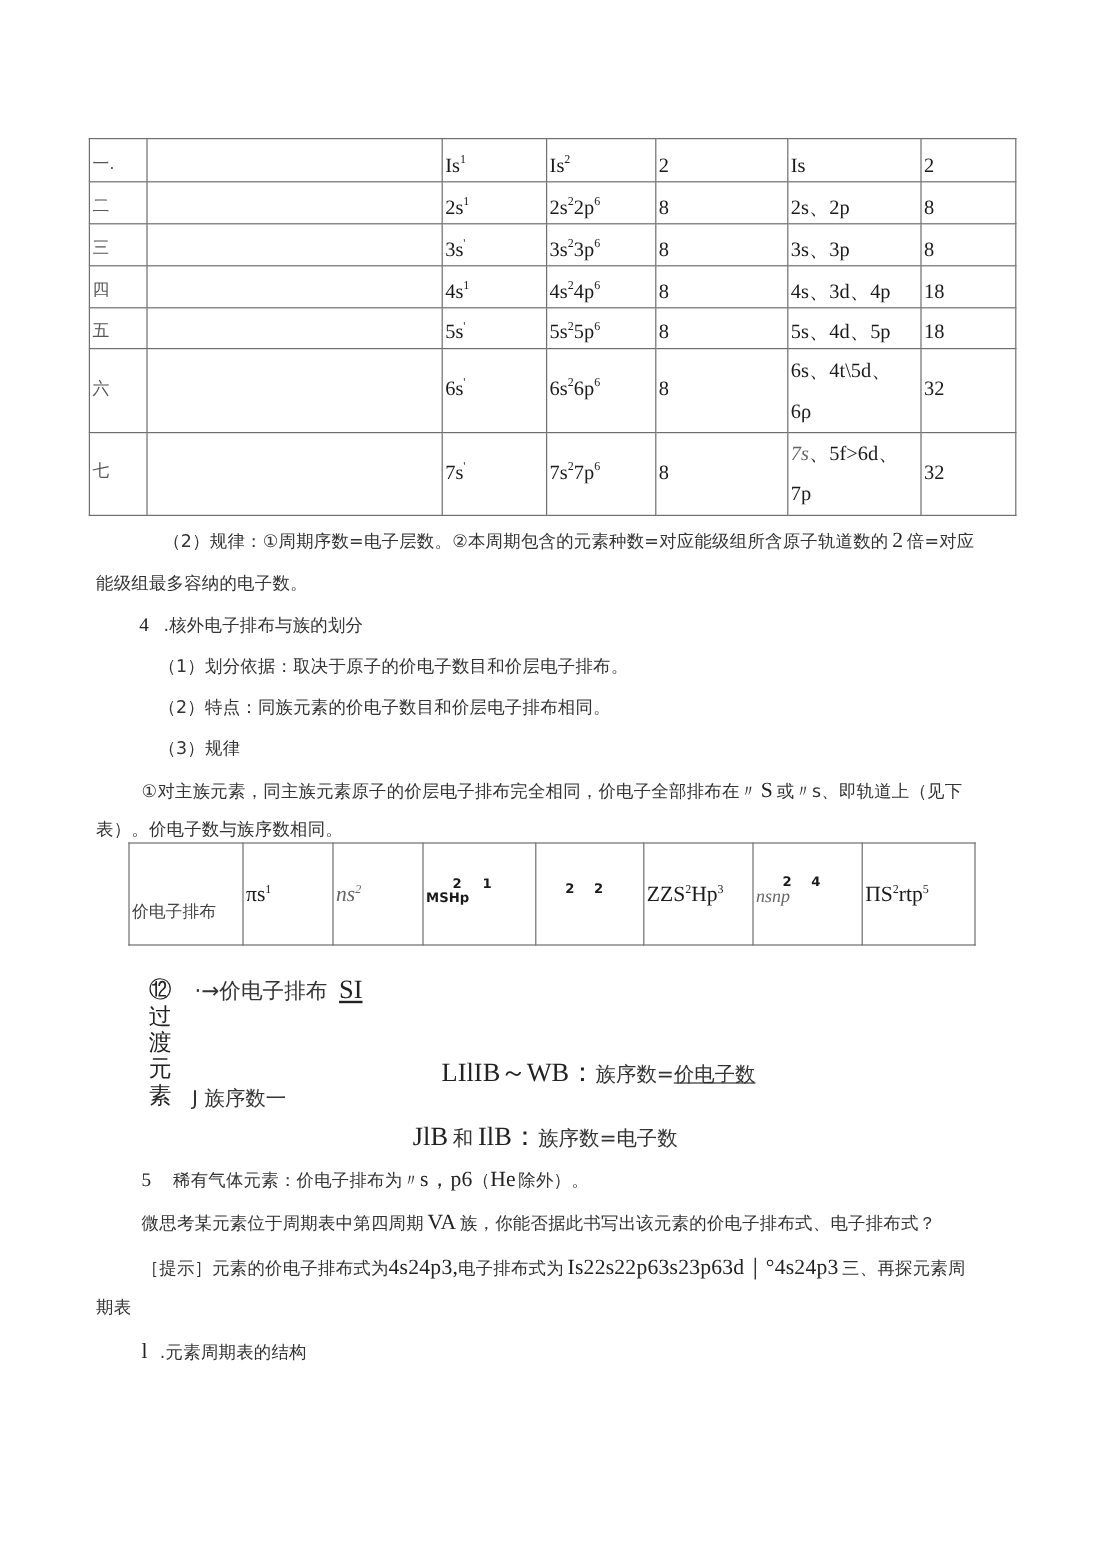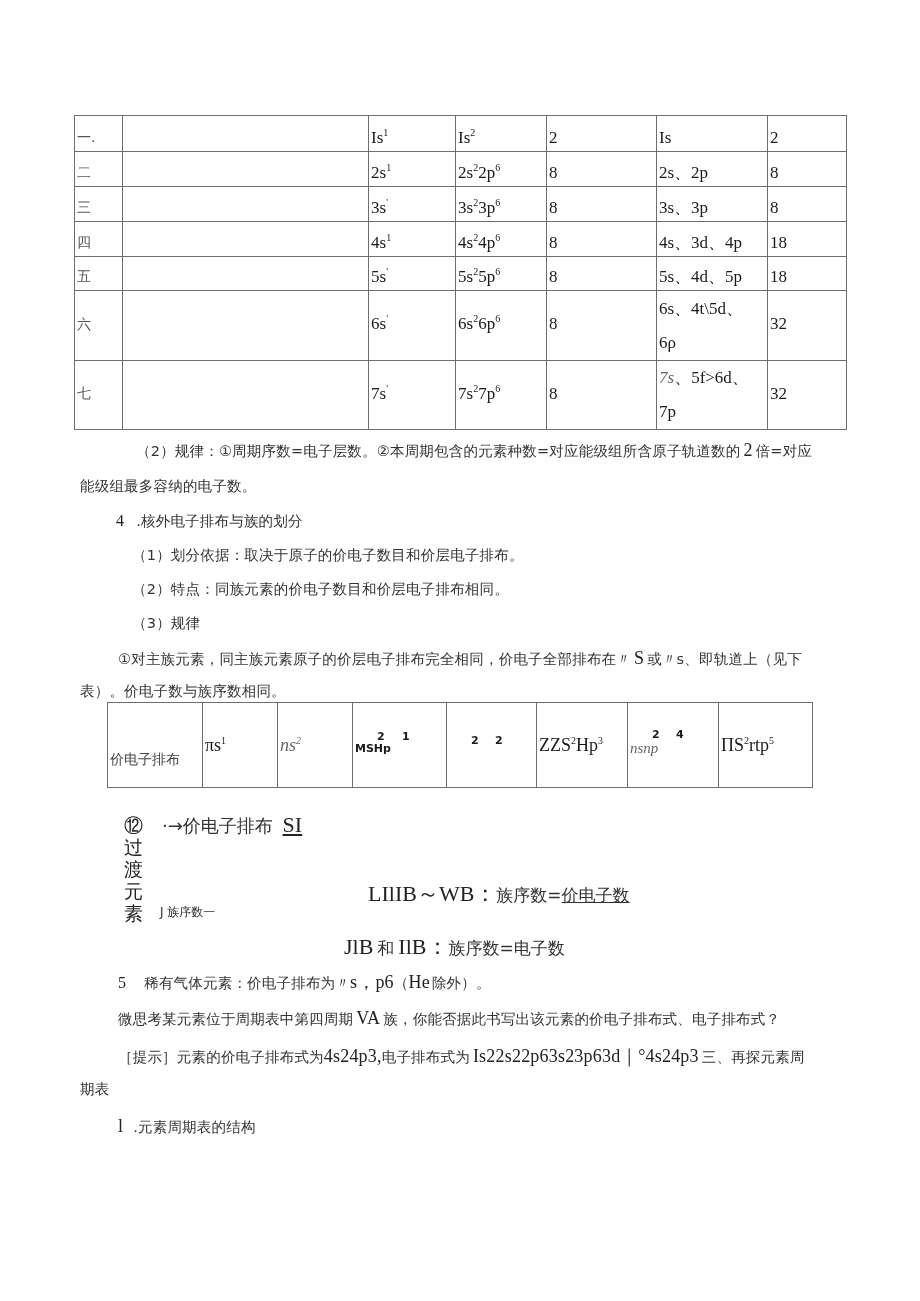--- a/index.html
+++ b/index.html
@@ -199,21 +199,21 @@
   <div>⑫</div>
   <div>过</div>
   <div>渡</div>
   <div>元</div>
   <div>素</div>
 </div>
 <div class="abs cn16" style="left:162px; top:812px; font-size:18px;">
   <span>·→价电子排布</span>
   <span class="big ul" style="margin-left:4px;">SI</span>
 </div>
-<div class="abs cn16" style="left:160px; top:904px; font-size:12px;">J 族序数一</div>
+<div class="abs cn16" style="left:160px; top:904px; font-size:17px;">J 族序数一</div>
 <div class="abs" style="left:368px; top:879px;">
   <span class="big">LIlIB～WB：</span><span class="cn16">族序数=</span><span class="cn16 ul">价电子数</span>
 </div>
 <div class="abs" style="left:344px; top:932px;">
   <span class="big">JlB</span>
   <span class="cn16">和</span>
   <span class="big">IlB：</span><span class="cn16">族序数=电子数</span>
 </div>
 
 <div class="p" style="left:118px; top:970px;">

